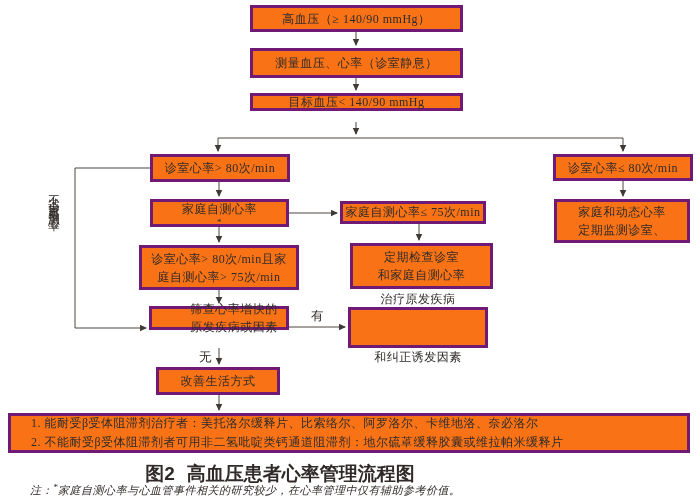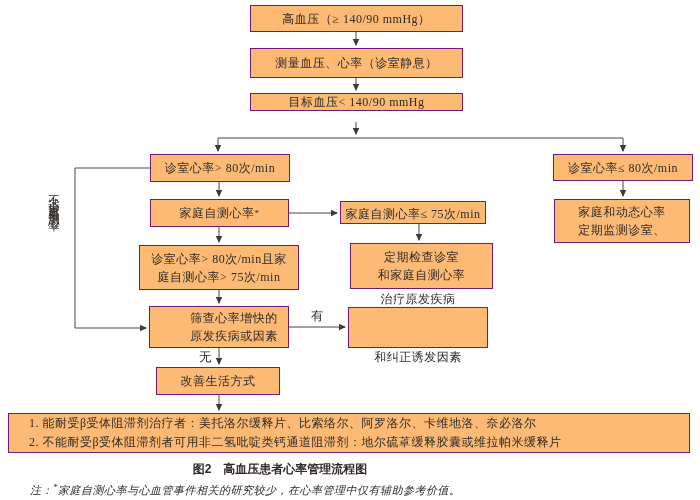--- a/index.html
+++ b/index.html
@@ -3,55 +3,55 @@
 <meta charset="utf-8">
 <style>
   html,body { margin:0; padding:0; background:#ffffff; }
   .canvas {
     position:relative; width:700px; height:500px; background:#ffffff;
     font-family:"Liberation Serif","DejaVu Serif",serif;
     color:#2f2a28; overflow:hidden;
   }
   svg.connectors { position:absolute; left:0; top:0; width:700px; height:500px; }
   .box {
-    position:absolute; box-sizing:border-box; border:1px solid #701a75;
-    background:#fdba74; display:flex; flex-direction:column;
+    position:absolute; box-sizing:border-box; border:3px solid #701a75;
+    background:#f97316; display:flex; flex-direction:column;
     align-items:center; justify-content:center; text-align:center;
     font-size:12px; line-height:1.5; letter-spacing:0.5px;
   }
   .box .line { white-space:nowrap; }
   sup.star { font-size:9px; vertical-align:top; line-height:1; }
   #b1 { left:250px; top:5px;  width:213px; height:27px; }
   #b2 { left:250px; top:48px; width:213px; height:30px; }
   #b3 { left:250px; top:93px; width:213px; height:18px; }
   #b4 { left:150px; top:154px; width:140px; height:28px; }
-  #b5 { left:150px; top:199px; width:139px; height:28px; flex-direction:row; }
+  #b5 { left:150px; top:199px; width:139px; height:28px; flex-direction:column; }
   #b6 { left:139px; top:245px; width:160px; height:45px; }
-  #b7 { left:149px; top:306px; width:140px; height:42px;padding-left:30px; }
+  #b7 { left:149px; top:306px; width:140px; height:24px;padding-left:30px; }
   #b8 { left:150px; top:367px; width:124px; height:28px;margin-left:6px; }
   #b9 { left:340px; top:201px; width:146px; height:23px;justify-content:flex-end; }
   #b10 { left:350px; top:243px; width:143px; height:46px; }
   #b11 { left:348px; top:307px; width:140px; height:41px;gap:40px; }
   #b12 { left:553px; top:154px; width:140px; height:27px; }
   #b13 { left:554px; top:199px; width:136px; height:44px; }
   #b14 { left:8px; top:413px; width:682px; height:40px;
          align-items:flex-start; text-align:left; padding-left:20px;
          justify-content:center; line-height:1.6; }
   .edge-label {
     position:absolute; font-size:12.5px; background:#ffffff; padding:0 2px;
   }
   #lbl-yes { left:309px; top:308px; }
   #lbl-no  { left:197px; top:349px; }
   #lbl-bypass {
     position:absolute; left:46px; top:186px; font-size:11.5px;
     writing-mode:vertical-rl; text-orientation:upright; letter-spacing:3px;
   }
   .caption {
     position:absolute; left:0; top:461px; width:560px; text-align:center;
-    font-weight:bold; font-size:12px;
+    font-weight:bold; font-size:19px;
     font-family:"Liberation Sans","DejaVu Sans",sans-serif;
   }
   .caption .cap-label { margin-right:12px; }
   .note {
     position:absolute; left:30px; top:483px; font-size:11px;
     font-style:italic; letter-spacing:0.5px;
   }
 </style>
 </head>
 <body>

